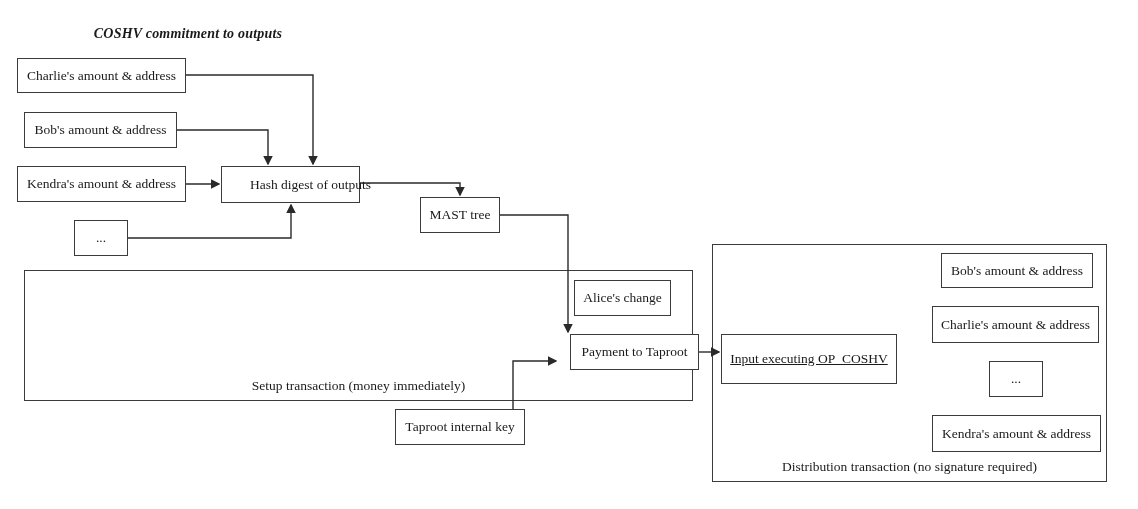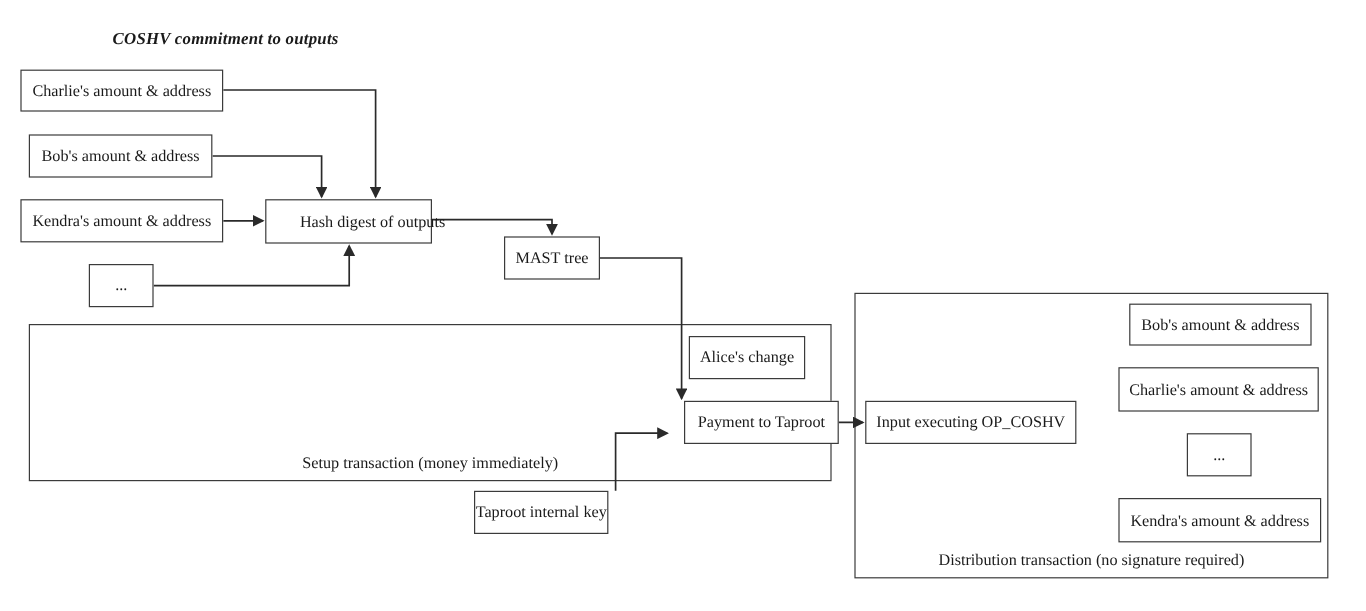--- a/index.html
+++ b/index.html
@@ -52,22 +52,22 @@
   
   #n-charlie-top   { left: 17px;  top: 58px;  width: 169px; height: 35px; }
   #n-bob-top       { left: 24px;  top: 112px; width: 153px; height: 36px; }
   #n-kendra-top    { left: 17px;  top: 166px; width: 169px; height: 36px; }
   #n-ellipsis-top  { left: 74px;  top: 220px; width: 54px;  height: 36px; }
   #n-hash-digest   { left: 221px; top: 166px; width: 139px; height: 37px; padding-left: 44px; }
   #n-mast-tree     { left: 420px; top: 197px; width: 80px;  height: 36px; }
   #n-alices-change { left: 574px; top: 280px; width: 97px;  height: 36px; }
   #n-alices-money  { left: 33px;  top: 316px; width: 136px; height: 36px; }
   #n-payment       { left: 558px; top: 334px; width: 129px; height: 36px; margin-left: 12px; }
-  #n-taproot-key   { left: 395px; top: 409px; width: 112px; height: 36px; }
-  #n-input-coshv   { left: 721px; top: 334px; width: 176px; height: 36px; }
+  #n-taproot-key   { left: 395px; top: 409px; width: 130px; height: 36px; }
+  #n-input-coshv   { left: 721px; top: 334px; width: 176px; height: 50px; text-decoration: underline; }
   #n-bob-right     { left: 941px; top: 253px; width: 152px; height: 35px; }
   #n-charlie-right { left: 932px; top: 306px; width: 167px; height: 37px; }
   #n-ellipsis-right{ left: 989px; top: 361px; width: 54px;  height: 36px; }
   #n-kendra-right  { left: 932px; top: 415px; width: 169px; height: 37px; }
 
   #c-setup         { left: 24px;  top: 270px; width: 669px; height: 131px; }
   #c-distribution  { left: 712px; top: 244px; width: 395px; height: 238px; }
 </style>
 </head>
 <body>

